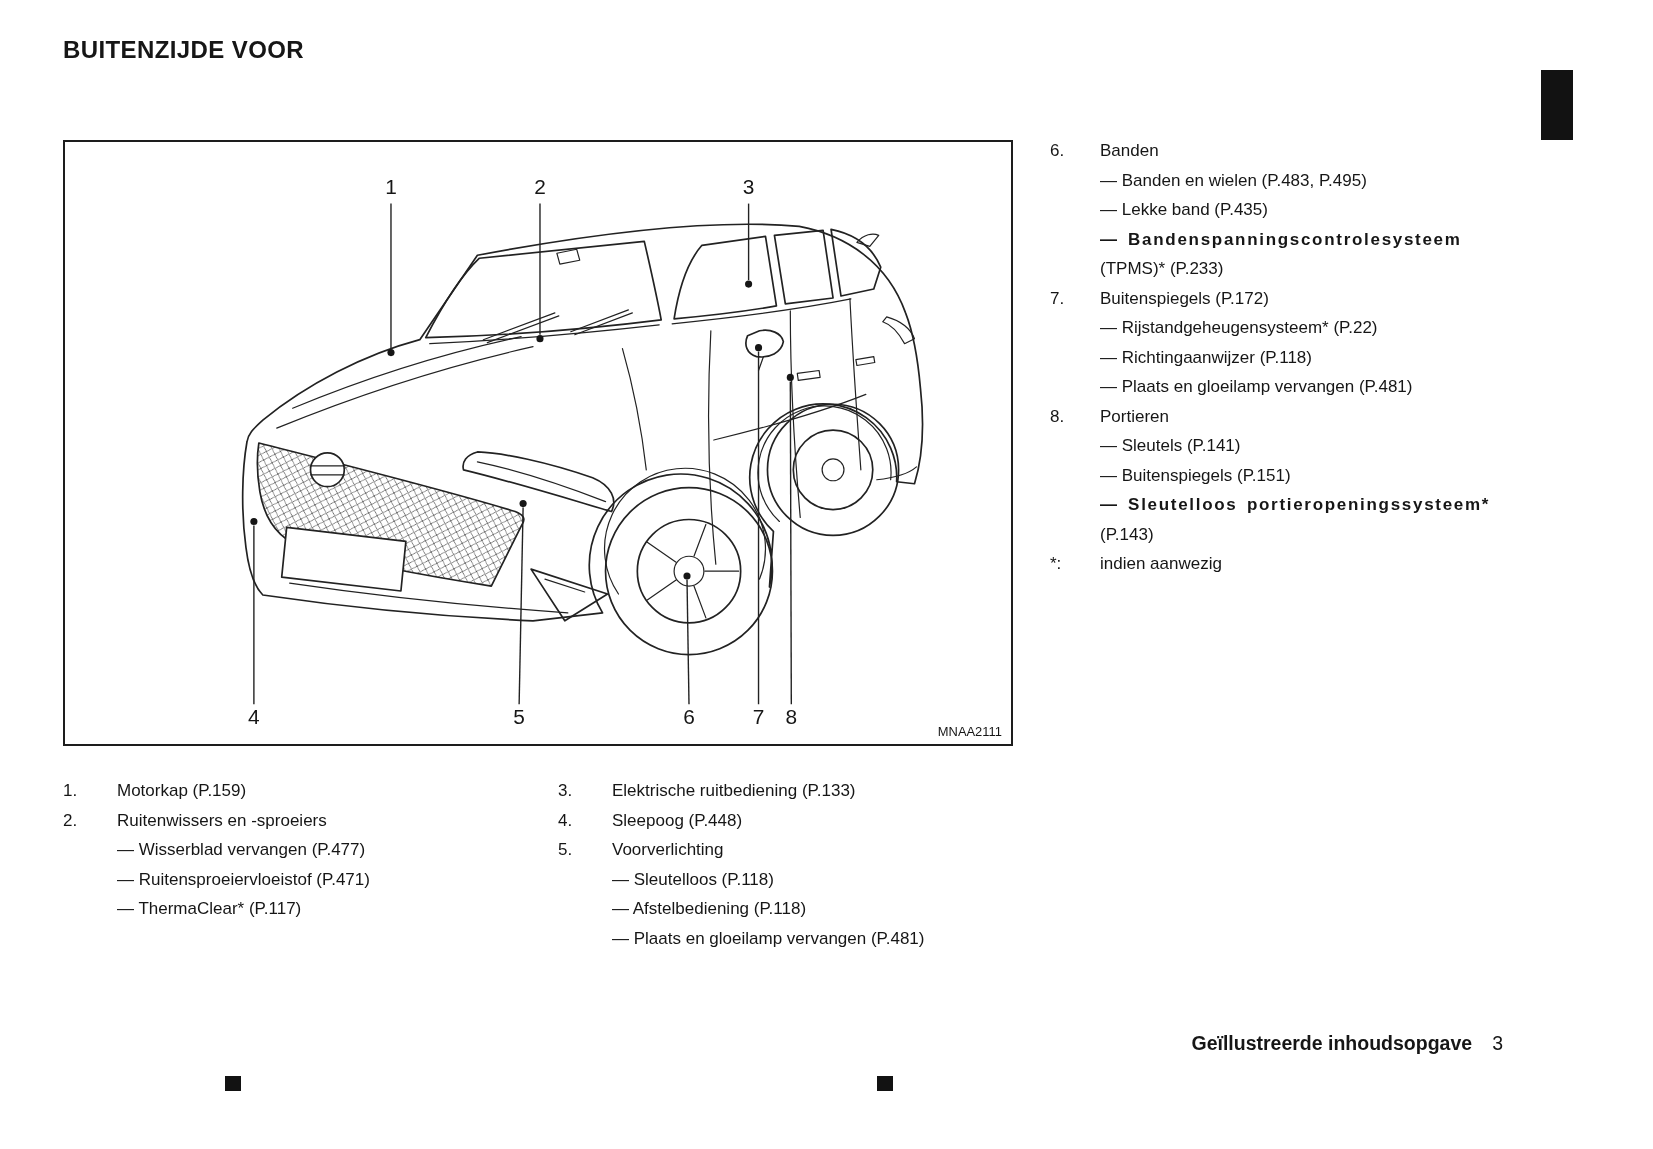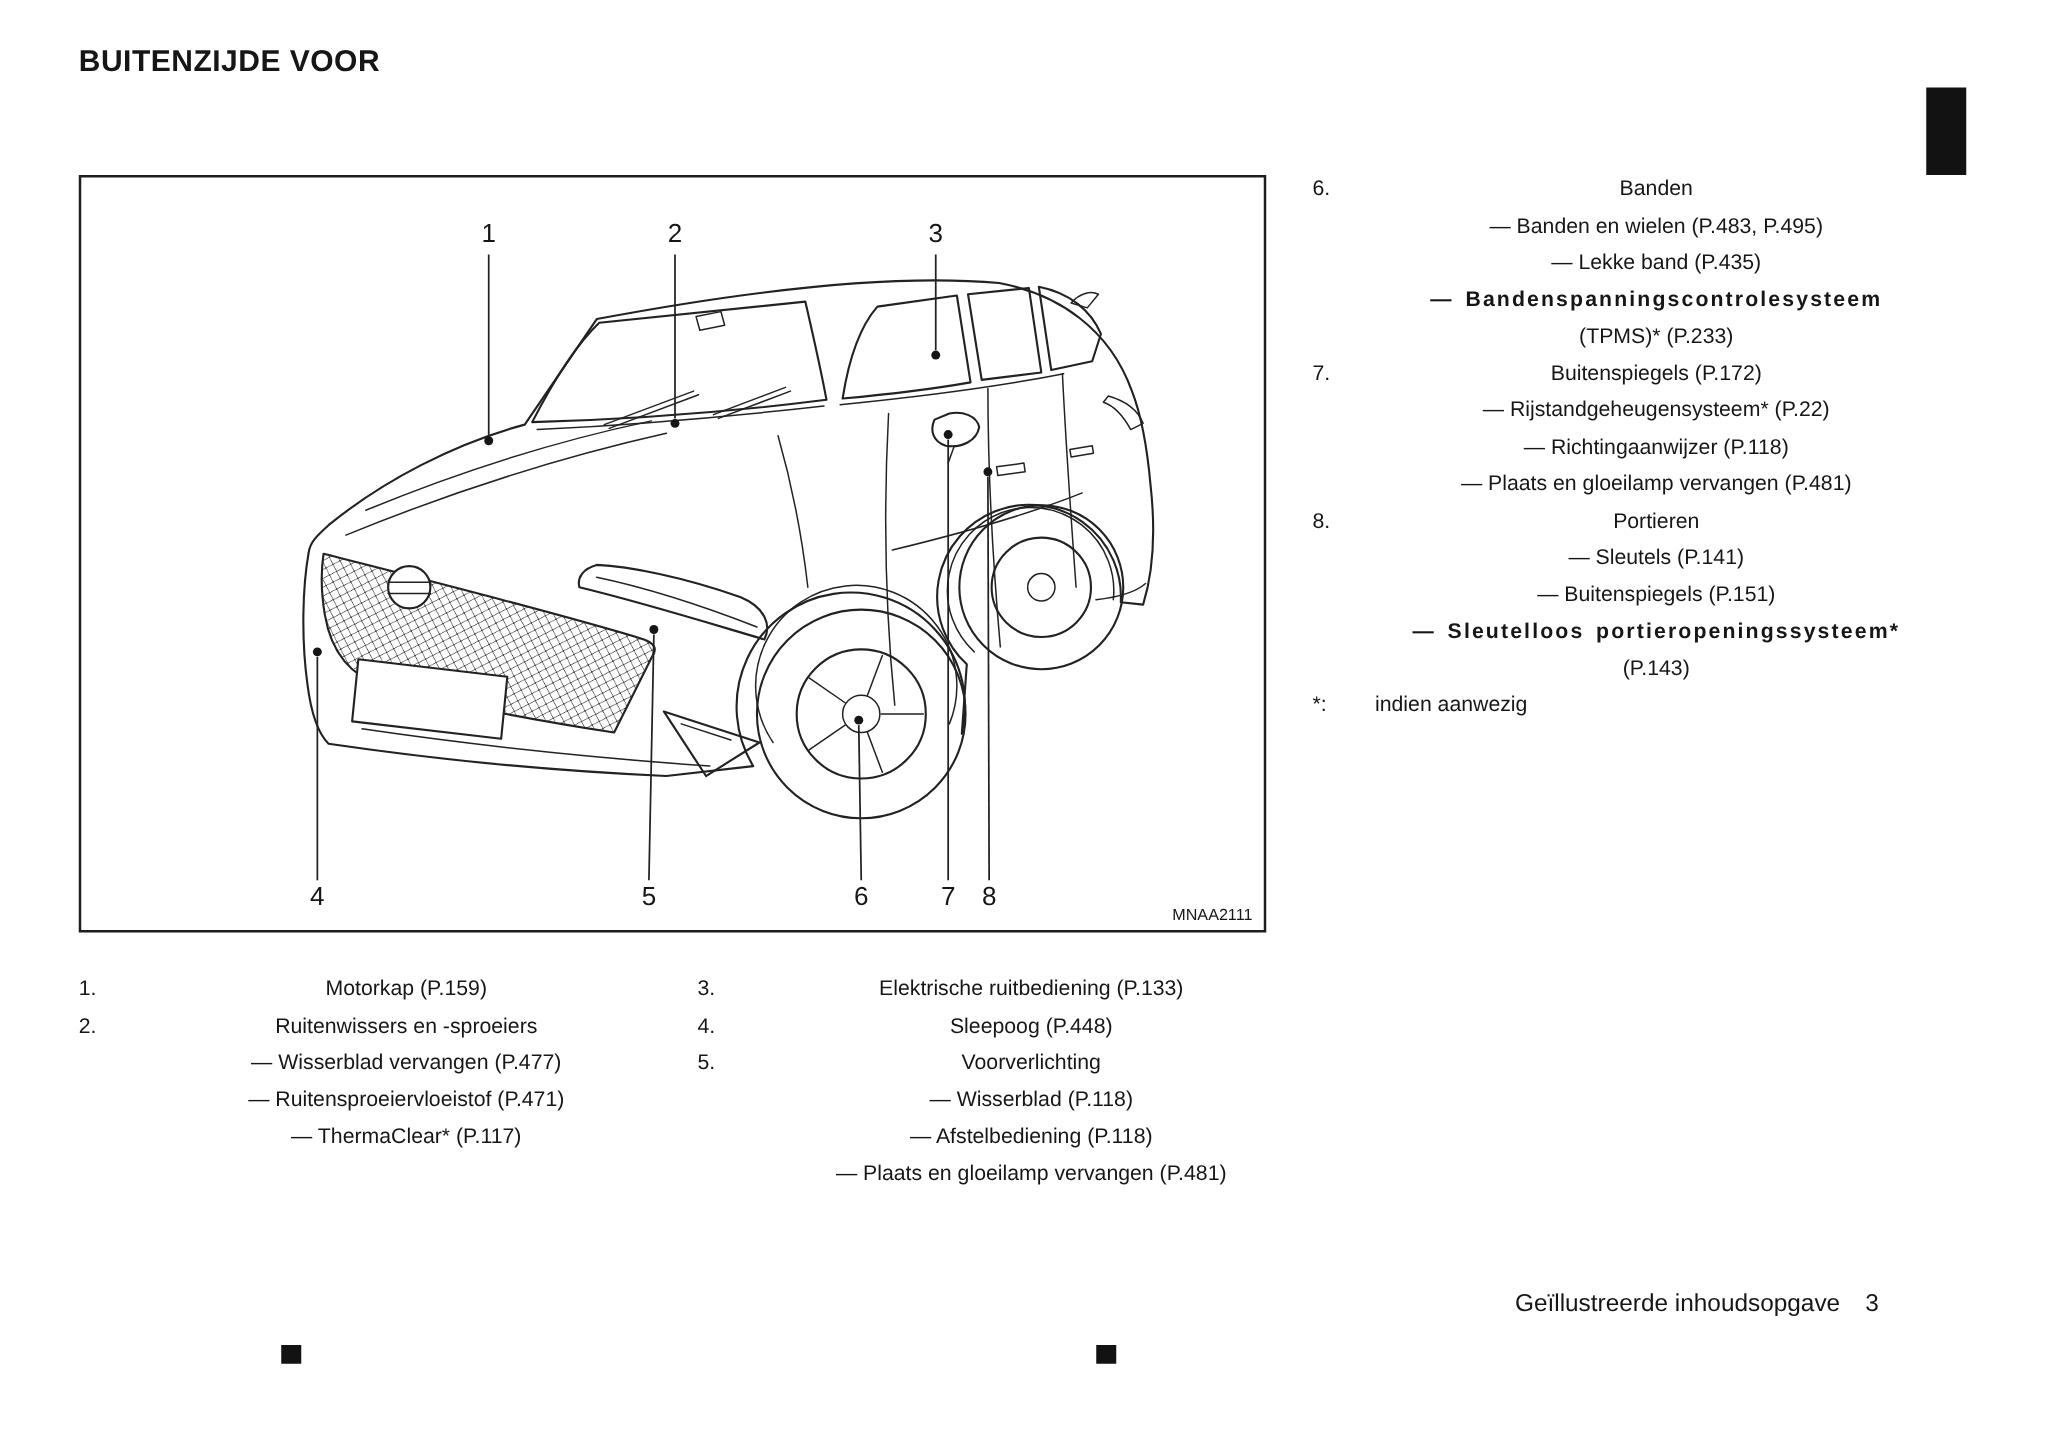--- a/index.html
+++ b/index.html
@@ -26,31 +26,31 @@
   .figure-frame svg { display:block; width:100%; height:100%; }
 
   .col { position:absolute; font-size:17px; line-height:29.5px; }
   .col-right  { left:1050px; top:136px;  width:500px; }
   .col-bl     { left:63px;   top:776px;  width:470px; }
   .col-bm     { left:558px;  top:776px;  width:480px; }
 
   .item { display:flex; }
   .item .num { flex:0 0 50px; }
   .col-bl .item .num, .col-bm .item .num { flex-basis:54px; }
-  .item .content { flex:1;text-align:center; }
+  .item .content { flex:1; }
   .sub.js { letter-spacing:1.7px; word-spacing:3px;font-weight:bold; }
 
   .footnote { display:flex; }
   .footnote .num { flex:0 0 50px; }
 
   .page-footer {
     position:absolute; top:1032px; right:150px;
     font-size:19.5px; display:flex; gap:20px; align-items:baseline;
   }
-  .page-footer .flabel { font-weight:400; }
+  .page-footer .flabel { font-weight:700; }
 
   .print-mark { position:absolute; width:16px; height:15px; background:#121212; }
   .print-mark.m1 { left:225px; top:1076px; }
   .print-mark.m2 { left:877px; top:1076px; }
 
   .ln { fill:none; stroke:#222; stroke-width:1.7; stroke-linejoin:round; stroke-linecap:round; }
   .thin { stroke-width:1.2; }
   .callout-line { stroke:#222; stroke-width:1.4; }
   .callout-dot { fill:#161616; }
   .callout-num { font-size:21px; fill:#161616; font-family:"Liberation Sans","DejaVu Sans",sans-serif; }
@@ -242,21 +242,21 @@
   <div class="item">
     <div class="num">4.</div>
     <div class="content">
       <div class="label">Sleepoog (P.448)</div>
     </div>
   </div>
   <div class="item">
     <div class="num">5.</div>
     <div class="content">
       <div class="label">Voorverlichting</div>
-      <div class="sub">— Wisserblad (P.118)</div>
+      <div class="sub">— Sleutelloos (P.118)</div>
       <div class="sub">— Afstelbediening (P.118)</div>
       <div class="sub">— Plaats en gloeilamp vervangen (P.481)</div>
     </div>
   </div>
 </div>
 
 <div class="page-footer">
   <span class="flabel">Geïllustreerde inhoudsopgave</span>
   <span class="fpage">3</span>
 </div>

